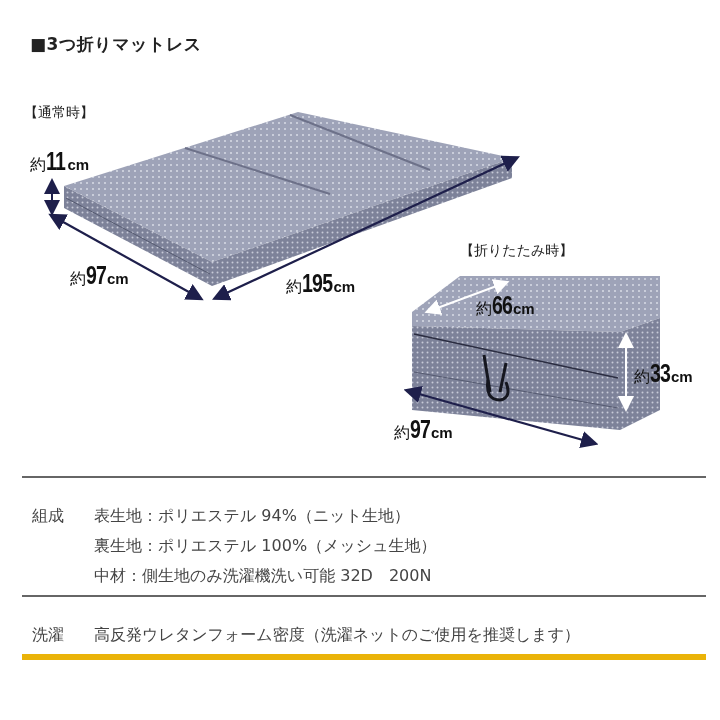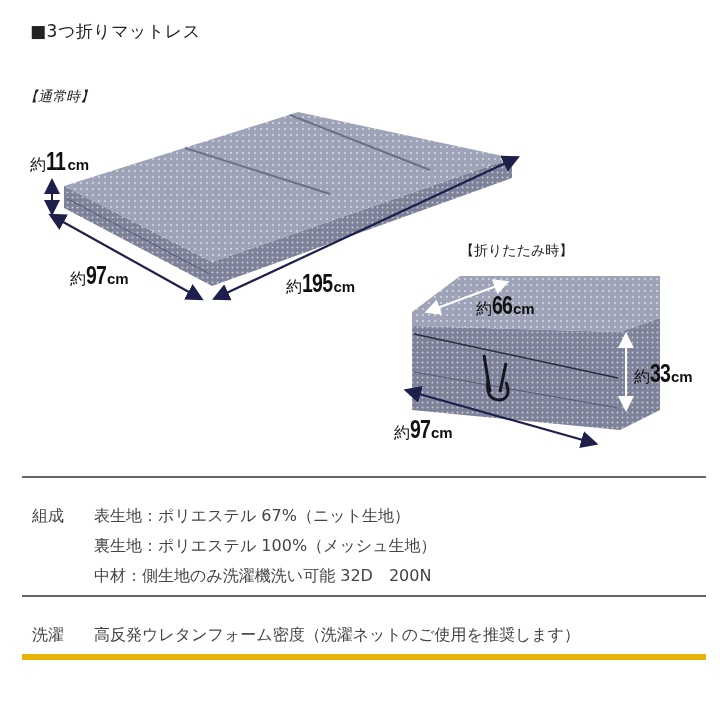--- a/index.html
+++ b/index.html
@@ -1,21 +1,21 @@
 <!DOCTYPE html>
 <html><head>
 <meta charset="utf-8">
 <style>
   * { box-sizing: border-box; margin: 0; padding: 0; }
   html, body { width: 720px; height: 720px; background: #ffffff; overflow: hidden; }
   body { position: relative; font-family: "DejaVu Sans", "Liberation Sans", sans-serif; color: #333333; }
 
-  .title { position: absolute; left: 30px; top: 20px; font-size: 17px; font-weight: normal; color: #222222; letter-spacing: 0.5px; }
+  .title { position: absolute; left: 30px; top: 33px; font-size: 17px; font-weight: bold; color: #222222; letter-spacing: 0.5px; }
   .section-label { position: absolute; font-size: 14px; color: #222222; }
-  .label-normal { left: 24px; top: 88px; font-style: italic; }
+  .label-normal { left: 24px; top: 104px; }
   .label-folded { left: 420px; top: 242px; margin-left: 40px; }
 
   .dim { position: absolute; font-family: Liberation Sans, sans-serif; font-weight: bold; color: #111111; white-space: nowrap; }
   .dim .pre { font-size: 16px; font-weight: normal; }
   .dim .num { font-size: 26px; letter-spacing: -1px; transform: scaleX(0.75); display: inline-block; transform-origin: left; }
   .dim .unit { font-size: 15px; }
 
   svg.illus { position: absolute; left: 0; top: 0; }
   .spec-table { position: absolute; left: 22px; top: 476px; width: 684px; }
   .spec-row { border-top: 2px solid #666666; display: flex; padding: 23px 0 4px 0; }
@@ -97,21 +97,21 @@
   <span class="pre">約</span><span class="num">33</span><span class="unit" style="margin-left:-6px">cm</span>
 </div>
 <div class="dim" style="left:394px; top:414px;">
   <span class="pre">約</span><span class="num">97</span><span class="unit" style="margin-left:-6px">cm</span>
 </div>
 
 <div class="spec-table">
   <div class="spec-row">
     <div class="spec-key">組成</div>
     <div class="spec-vals">
-      <div>表生地：ポリエステル 67%（ニット生地）</div>
+      <div>表生地：ポリエステル 94%（ニット生地）</div>
       <div>裏生地：ポリエステル 100%（メッシュ生地）</div>
       <div>中材：側生地のみ洗濯機洗い可能 32D　200N</div>
     </div>
   </div>
   <div class="spec-row">
     <div class="spec-key">洗濯</div>
     <div class="spec-vals">
       <div>高反発ウレタンフォーム密度（洗濯ネットのご使用を推奨します）</div>
     </div>
   </div>

